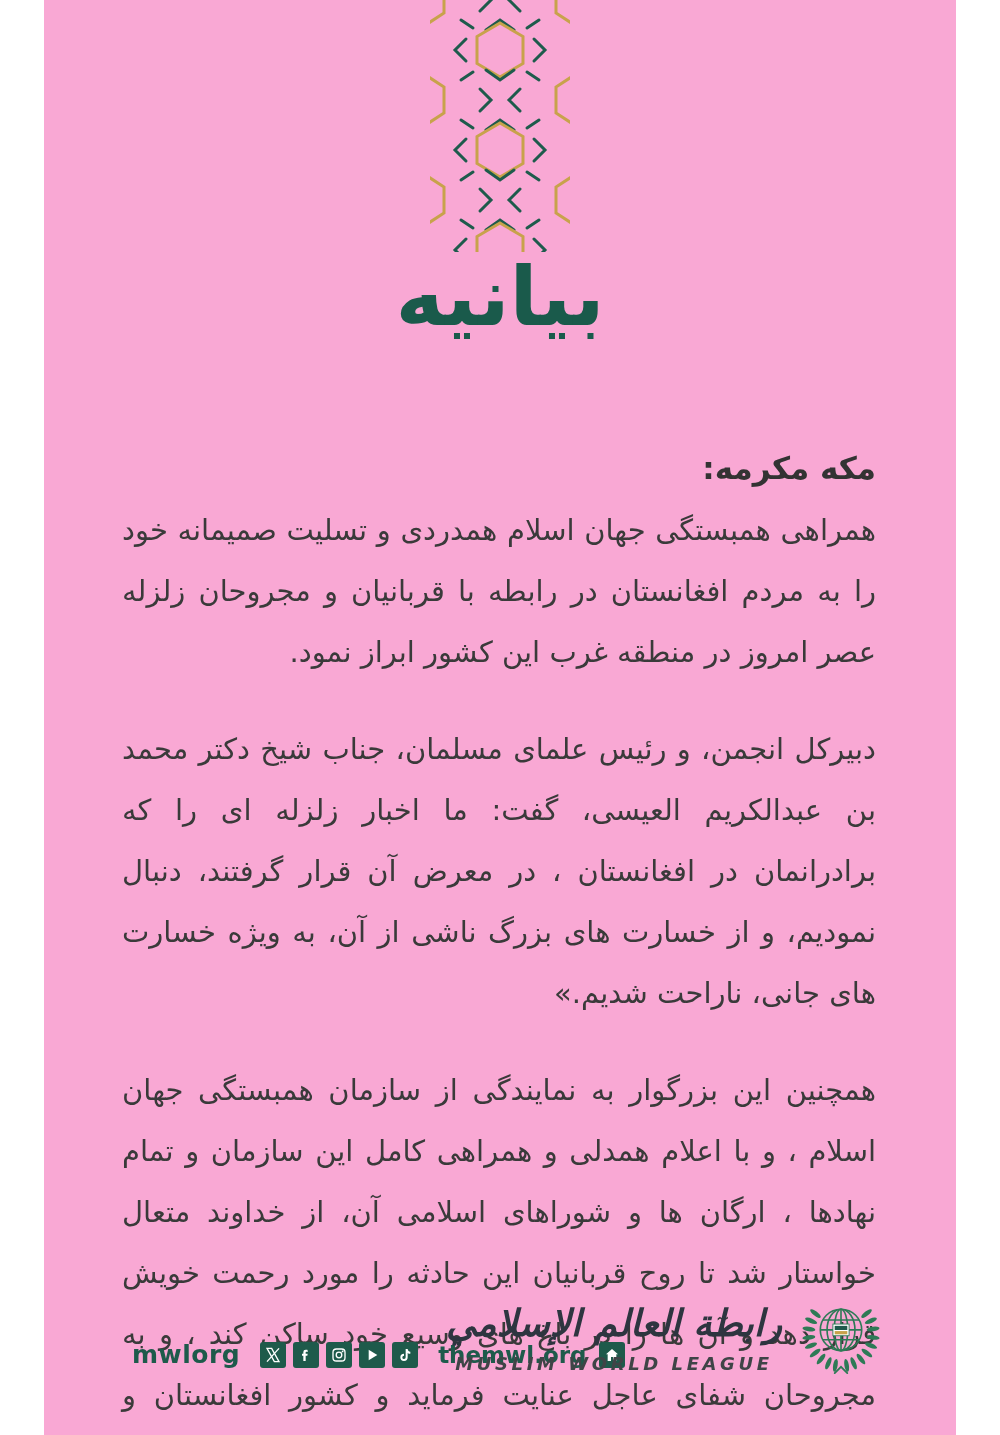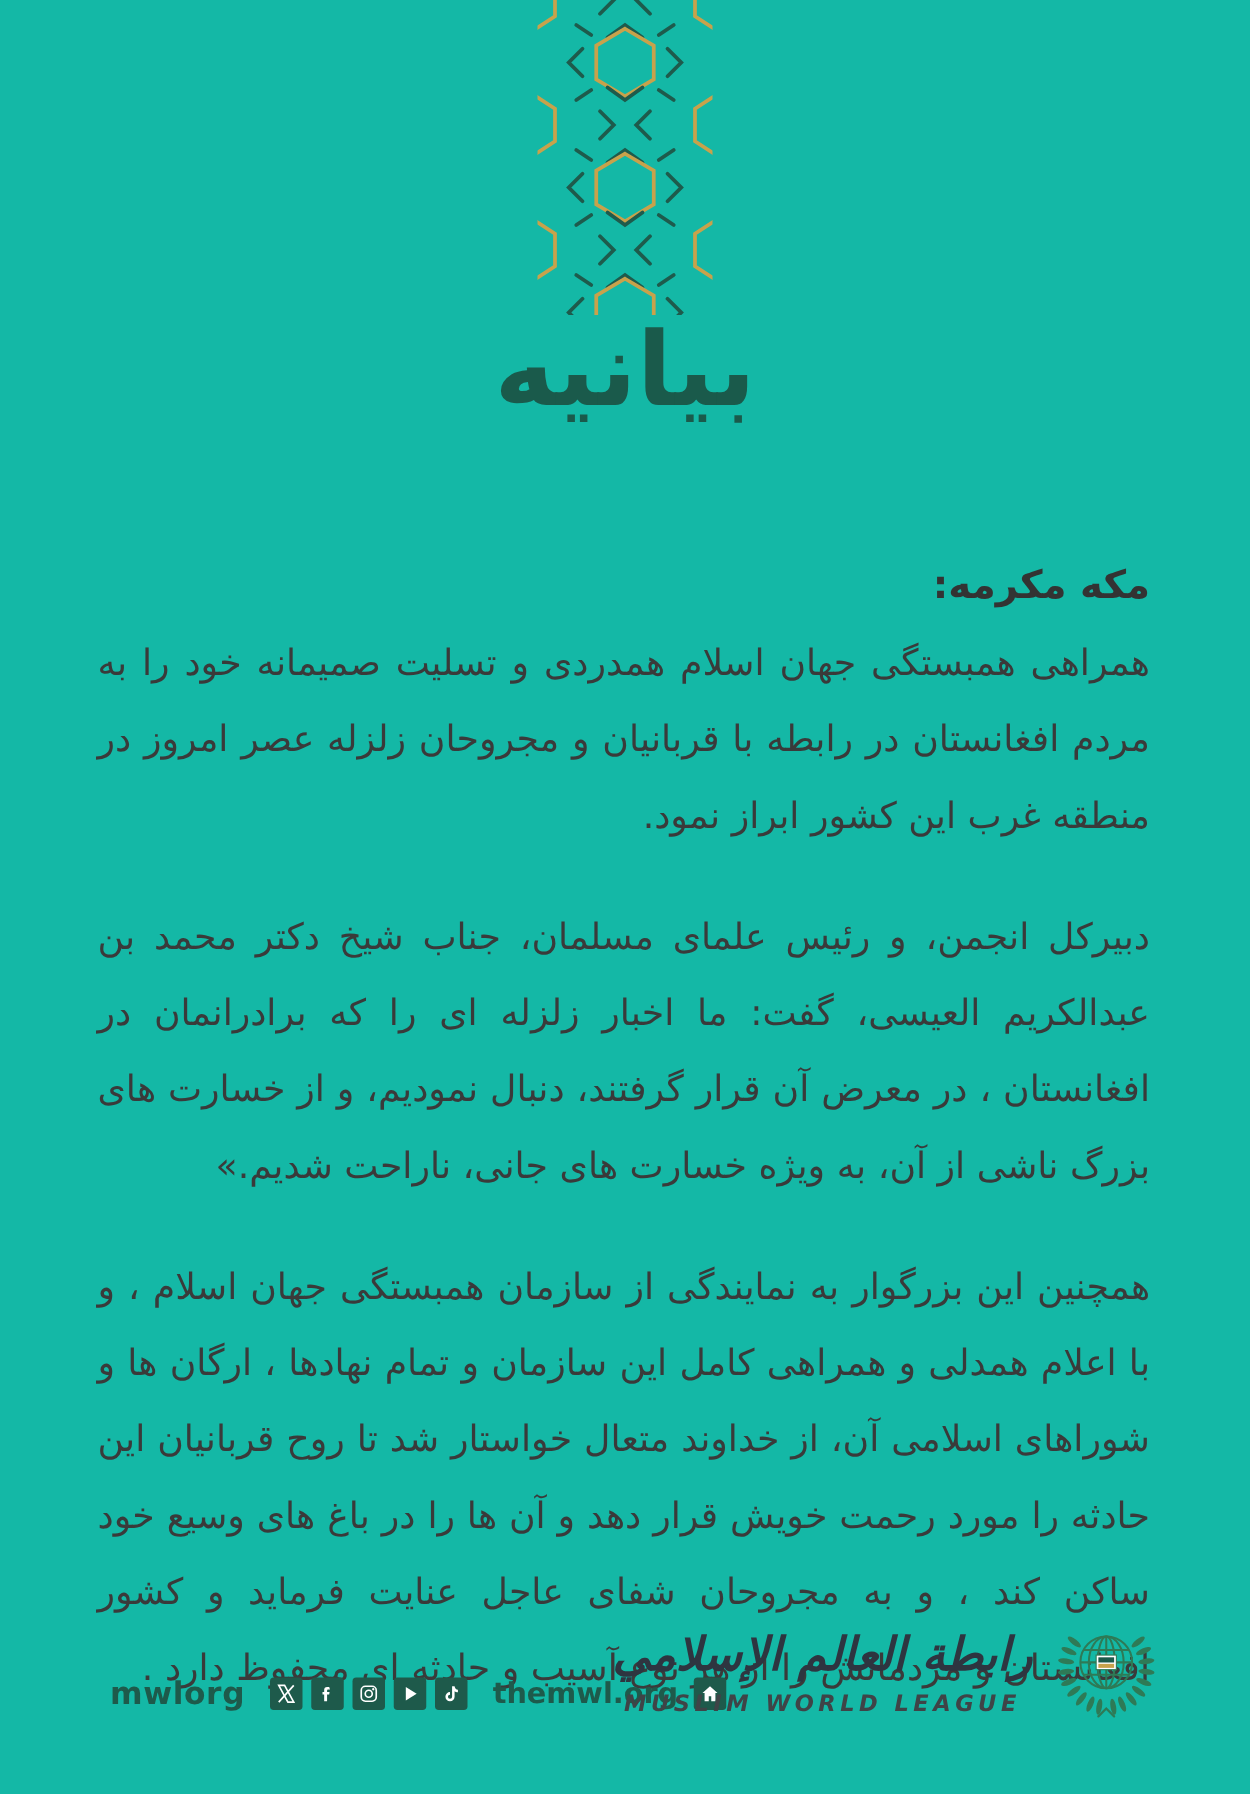--- a/index.html
+++ b/index.html
@@ -1,22 +1,22 @@
 <!DOCTYPE html>
 <html lang="fa"><head>
 <meta charset="utf-8">
 <style>
   * { box-sizing: border-box; }
   html, body { margin: 0; padding: 0; background: #ffffff; }
   body { font-family: "DejaVu Sans", sans-serif; }
   .page {
     position: relative;
-    width: 1000px;
+    width: 912px;
     height: 1435px;
-    background: #14b8a6;
+    background: #f9a8d4;
     overflow: hidden;
     margin: 0 auto;
   }
 
   
   .pattern-strip {
     position: absolute;
     top: 0;
     left: 50%;
     transform: translateX(-50%);

